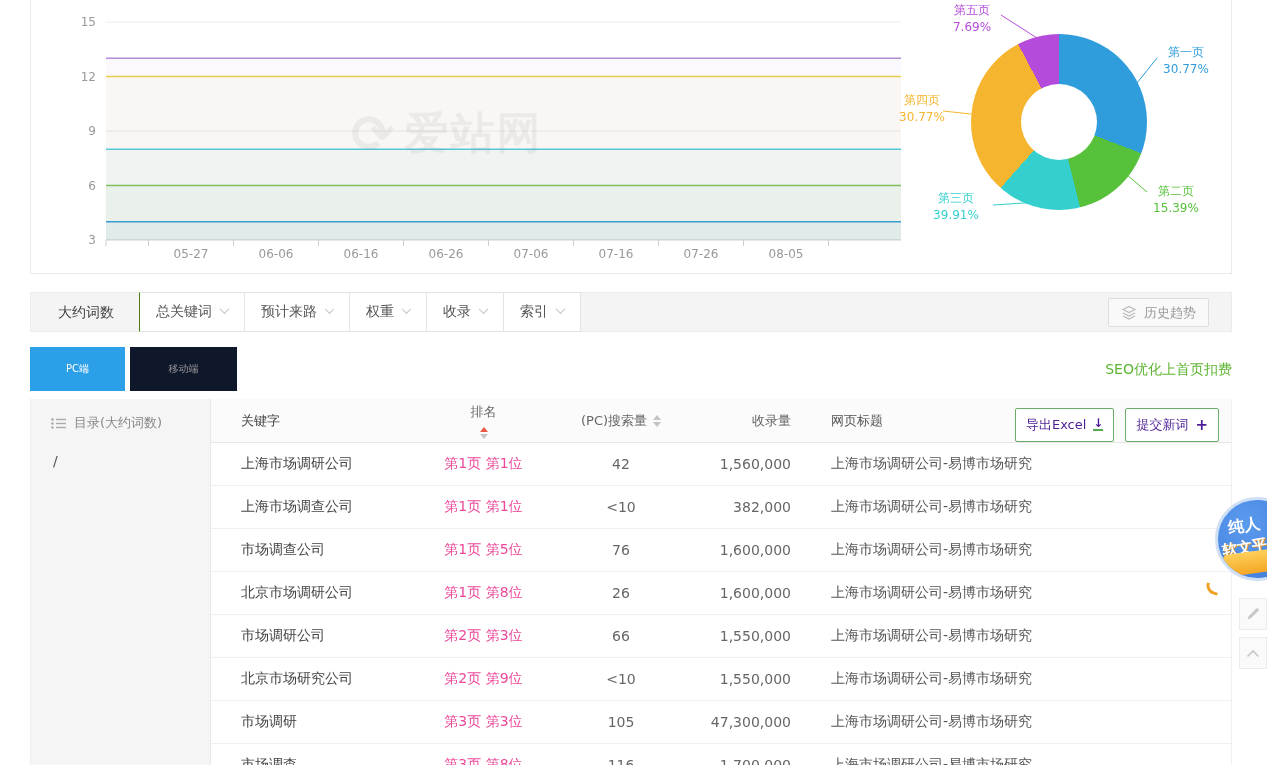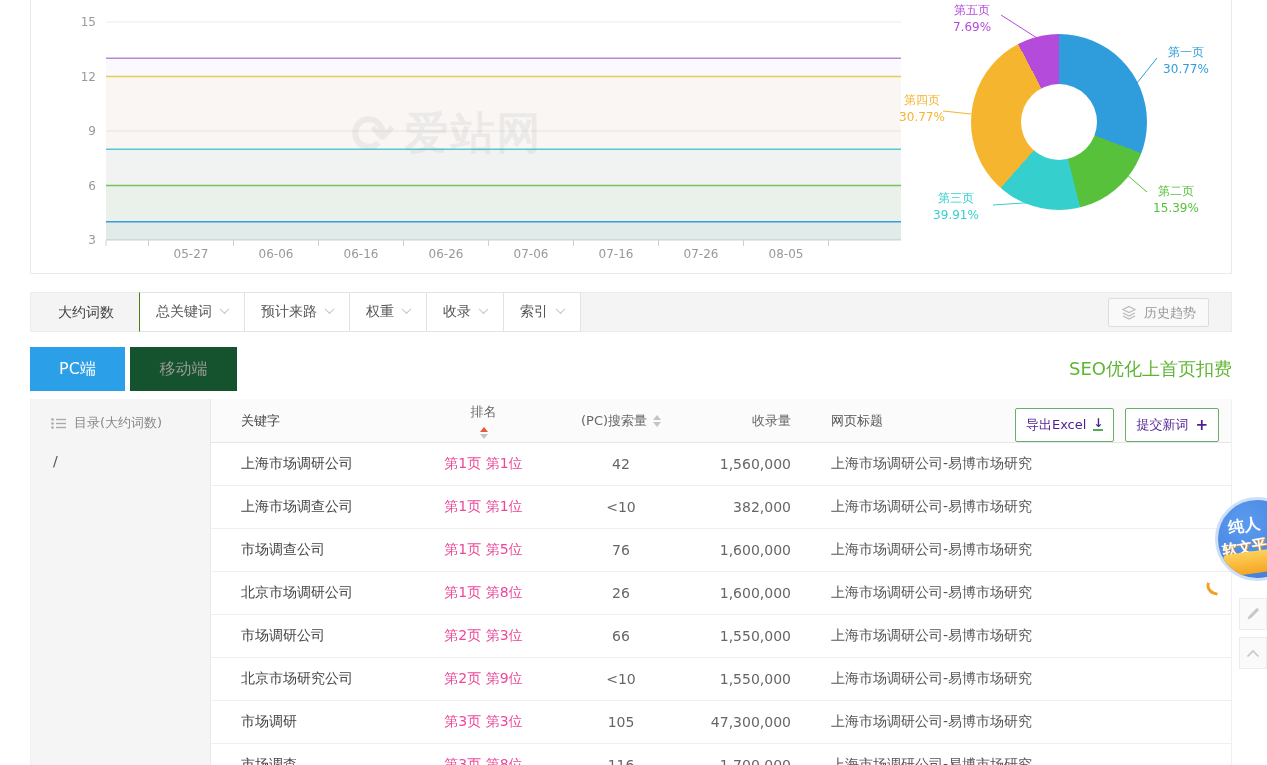--- a/index.html
+++ b/index.html
@@ -36,24 +36,24 @@
     font-family:inherit; }
   .dd:first-child { border-left:1px solid #4d7c0f;justify-content:center; }
   .caret { width:7px; height:7px; border-right:1px solid #c2c2c2; border-bottom:1px solid #c2c2c2;
     transform:rotate(45deg) translate(-1px,-1px); margin-top:-3px; }
   .history-btn { position:absolute; right:22px; top:5px; height:29px; padding:0 12px;
     background:#f9f9f9; border:1px solid #dddddd; border-radius:2px; color:#999; font-size:13px;
     display:flex; align-items:center; gap:7px; cursor:pointer; font-family:inherit; }
 
   
   .tabs-row { position:absolute; left:30px; top:347px; width:1202px; height:44px; }
-  .tab { display:inline-block; height:44px; line-height:44px; text-align:center; font-size:16px; cursor:pointer; }
+  .tab { display:inline-block; height:44px; line-height:44px; text-align:center; font-size:10px; cursor:pointer; }
   .tab-pc { width:95px; background:#2b9fe8; color:#fff; }
-  .tab-mobile { width:107px; background:#14532d; color:#999; }
-  .seo-link { position:absolute; right:0; top:0; line-height:44px; font-size:18px;
+  .tab-mobile { width:107px; background:#0f172a; color:#999; }
+  .seo-link { position:absolute; right:0; top:0; line-height:44px; font-size:14px;
     color:#5eb533; text-decoration:none; cursor:pointer; }
 
   
   .table-panel { position:absolute; left:30px; top:399px; width:1202px; height:390px;
     border-left:1px solid #f0f0f0; border-right:1px solid #f0f0f0; }
   .dir-sidebar { position:absolute; left:0; top:0; width:180px; height:100%;
     background:#f5f5f5; border-right:1px solid #e9e9e9; }
   .dir-header { padding:15px 0 0 20px; color:#888; font-size:13px; display:flex; align-items:center; gap:8px; }
   .dir-item { padding:21px 0 0 22px; color:#555; font-size:14px; cursor:pointer; }
   .table-main { position:absolute; left:180px; top:0; right:0; }

